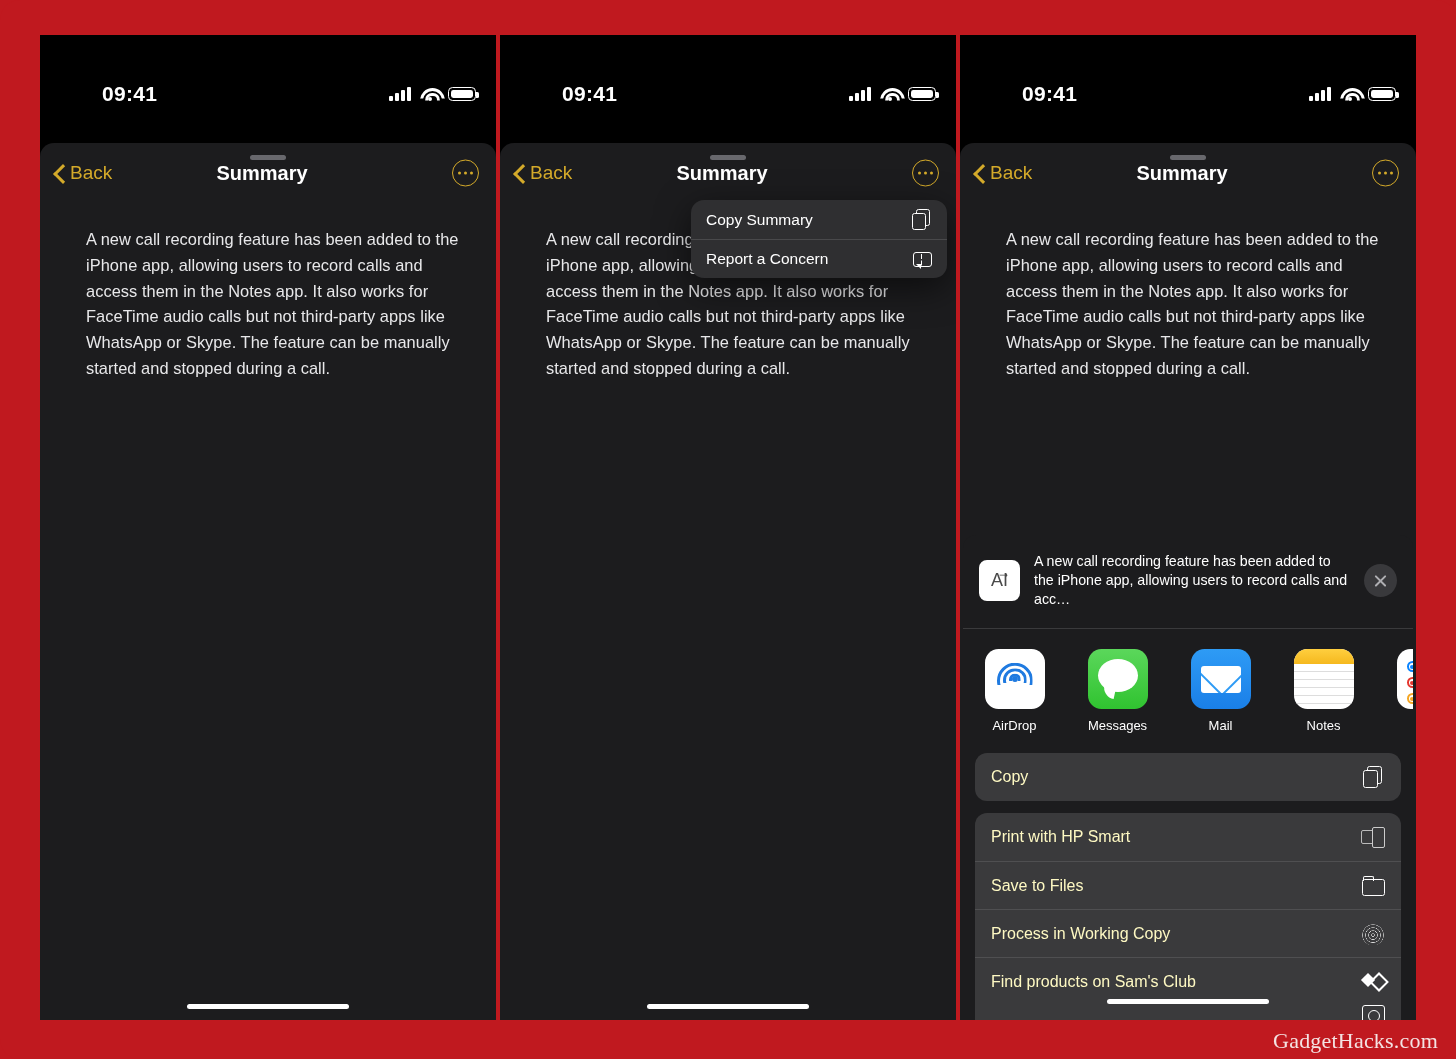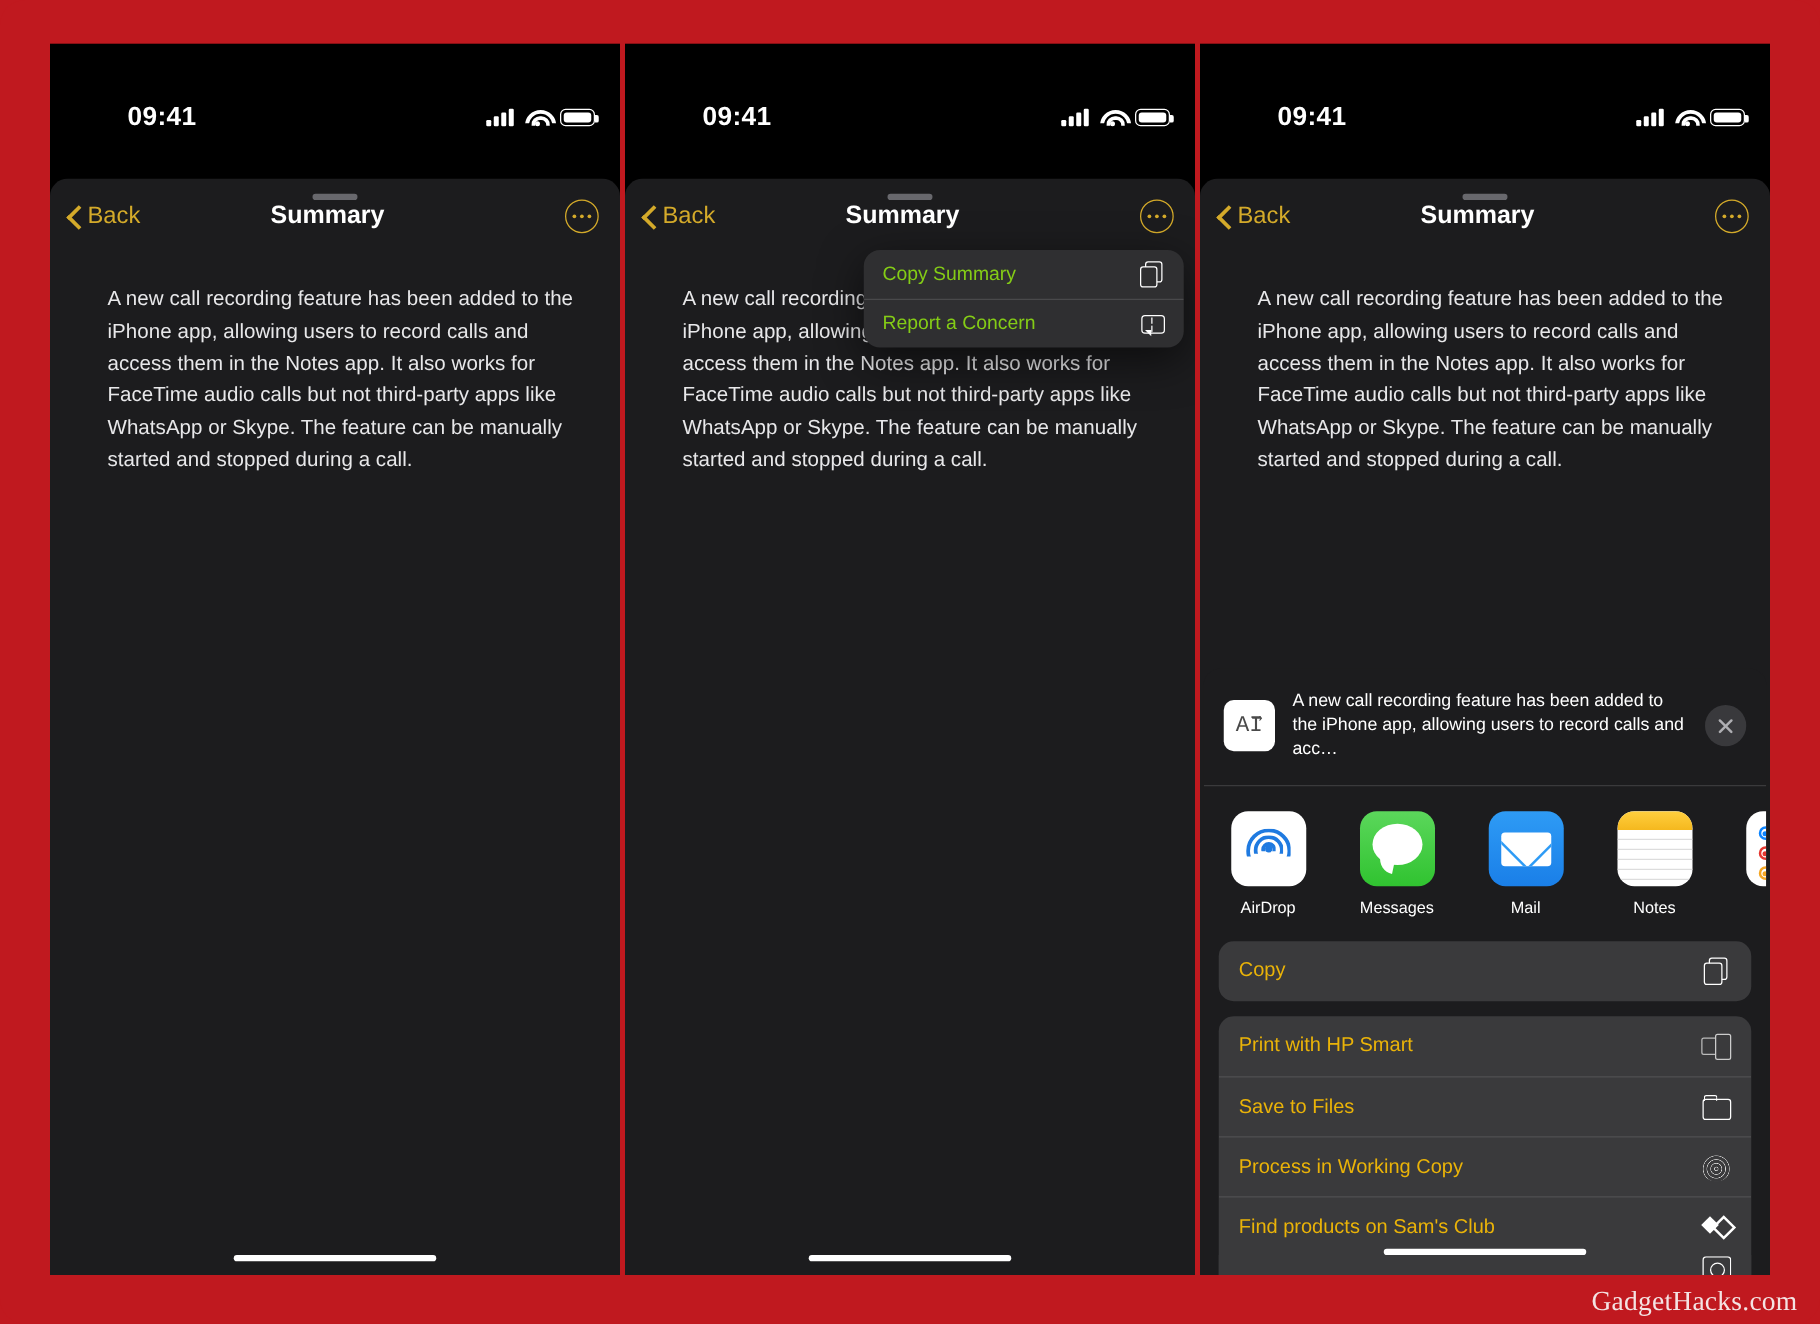--- a/index.html
+++ b/index.html
@@ -138,21 +138,21 @@
     position:absolute; right:9px; top:57px;
     width:256px;
     background:#2f2f31;
     border-radius:13px;
     overflow:hidden;
     box-shadow:0 10px 34px rgba(0,0,0,.55);
   }
   .ctx-item {
     height:39px; display:flex; align-items:center;
     padding:0 15px;
-    color:#84cc16; font-size:15.5px;
+    color:#ffffff; font-size:15.5px;
     cursor:pointer;
     position:relative;
   }
   .ctx-item + .ctx-item { border-top:.5px solid rgba(255,255,255,.13); }
   .ctx-item .lbl { flex:1; }
   .ctx-ico { width:20px; height:21px; position:relative; flex:none; }
 
   
   .ic-copy::before{
     content:""; position:absolute; left:4px; top:0;
@@ -207,21 +207,21 @@
   .sh-head {
     display:flex; align-items:center; gap:14px;
     padding:17px 16px 19px 16px;
     border-bottom:.5px solid #3a3a3c;
   }
   .sh-thumb {
     width:41px; height:41px; flex:none;
     background:#fff; border-radius:8px;
     display:flex; align-items:center; justify-content:center;
     color:#4a4a4a; font-size:18px;
-    font-family:Liberation Mono, monospace;
+    font-family:Liberation Sans, sans-serif;
   }
   .sh-thumb .cursor { font-weight:normal; }
   .sh-txt {
     flex:1; color:#fff; font-size:14.2px; line-height:19px;
   }
   .sh-close {
     width:33px; height:33px; flex:none;
     border-radius:50%; background:#39393c;
     position:relative; cursor:pointer;
   }
@@ -316,21 +316,21 @@
   .sh-list {
     margin:6px 12px 0 12px;
     background:#3a3a3c;
     border-radius:12px;
     overflow:hidden;
   }
   .sh-list.second { margin-top:12px; border-radius:12px 12px 0 0; }
   .sh-row {
     height:48px; display:flex; align-items:center;
     padding:0 16px;
-    color:#eab308; font-size:16px; cursor:pointer;
+    color:#fef9c3; font-size:16px; cursor:pointer;
   }
   .sh-row + .sh-row { border-top:.5px solid rgba(255,255,255,.11); }
   .sh-row .lbl { flex:1; }
   .sh-ico { width:24px; height:22px; position:relative; flex:none; }
 
   .ic-copy2::before{
     content:""; position:absolute; left:6px; top:0;
     width:13px; height:16px; border:1.7px solid #fff; border-radius:2.5px;
   }
   .ic-copy2::after{

